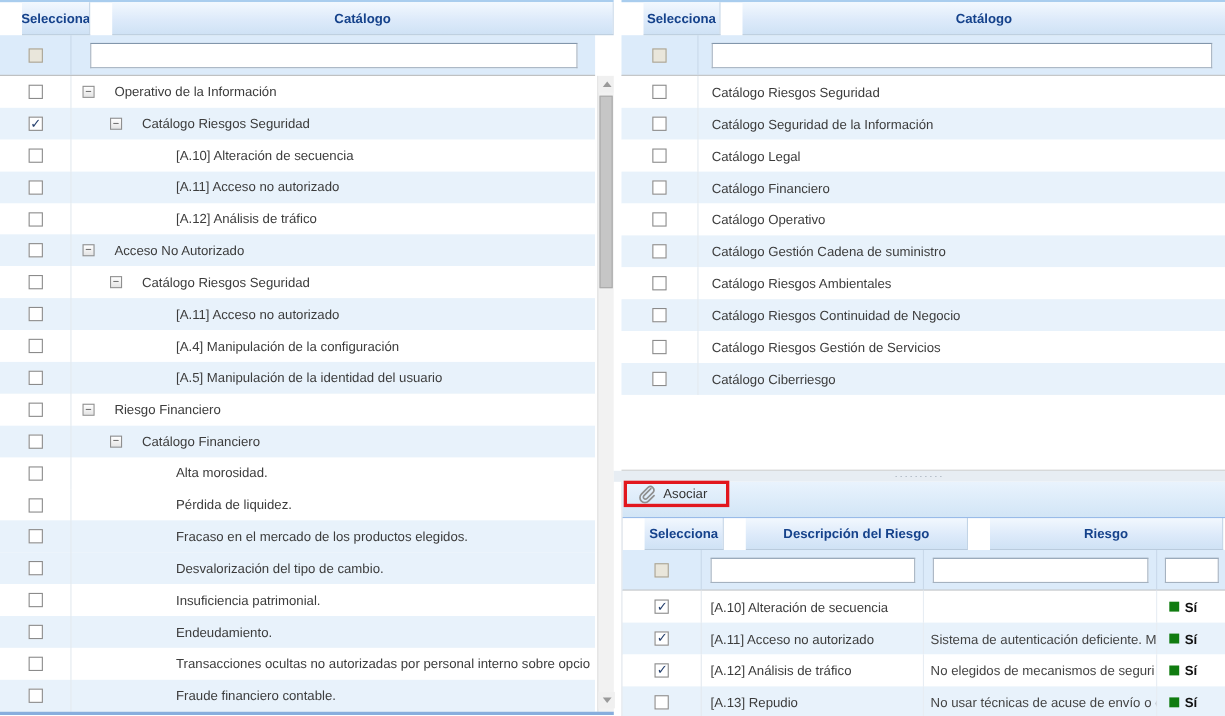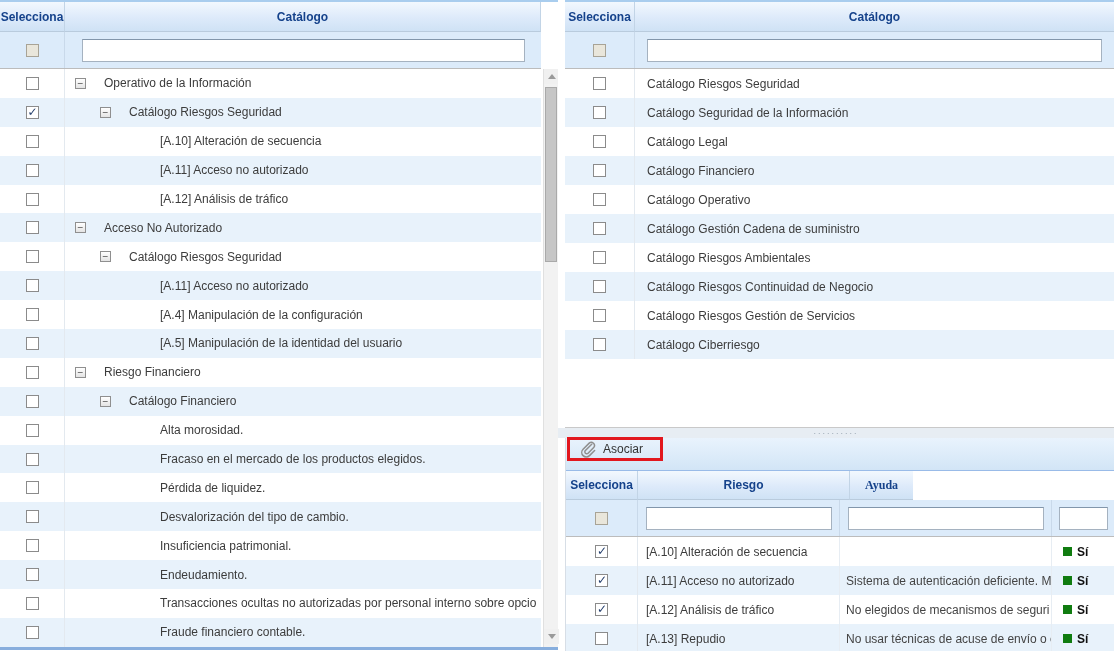--- a/index.html
+++ b/index.html
@@ -6,21 +6,21 @@
   *{box-sizing:border-box;}
   body{font-family:"Liberation Sans","DejaVu Sans",sans-serif;font-size:12px;color:#3c3c3c;}
   #screen{position:relative;width:1114px;height:651px;background:#fff;overflow:hidden;}
 
   
   .panel{position:absolute;top:0;background:#fff;border-top:2px solid #a9cdee;}
   .hdr-row{display:flex;height:30px;}
   .hdr-cell{display:flex;align-items:center;justify-content:center;
     font-weight:bold;color:#15428b;white-space:nowrap;overflow:hidden;
     background:linear-gradient(#f2f8fe 0%,#ddeafa 55%,#cfe2f5 100%);
-    border-right:1px solid #c2d4e6;border-bottom:1px solid #b9cbdd;}
+    border-right:1px solid #c2d4e6;border-bottom:1px solid #b9cbdd;margin-left:20px;}
   .filter-row{display:flex;align-items:center;height:37px;background:#dcebfa;
     border-bottom:1px solid #bcbcbc;}
   .fcell{display:flex;align-items:center;justify-content:center;height:100%;}
   .fcell.sep{border-right:1px solid #c9d9ea;}
   .filter-input{height:23px;border:1px solid #a5b2c0;border-top-color:#8296ab;background:#fff;
     font-family:inherit;font-size:12px;padding:0 4px;outline:none;}
   .grid-row{display:flex;align-items:center;height:29px;background:#fff;}
   .grid-row.alt{background:#e8f2fb;}
   .sel-cell{display:flex;align-items:center;justify-content:center;height:100%;border-right:1px solid #e3e9ef;flex:none;}
   .lbl-cell{display:flex;align-items:center;height:100%;overflow:hidden;white-space:nowrap;flex:1 1 auto;}
@@ -203,34 +203,34 @@
           </div>
         </div>
         <div class="grid-row">
           <div class="sel-cell" style="width:65px;">
             <div class="checkbox"></div>
           </div>
           <div class="lbl-cell indent3">
             <span class="lab">Alta morosidad.</span>
           </div>
         </div>
+        <div class="grid-row">
+          <div class="sel-cell" style="width:65px;">
+            <div class="checkbox"></div>
+          </div>
+          <div class="lbl-cell indent3">
+            <span class="lab">Pérdida de liquidez.</span>
+          </div>
+        </div>
         <div class="grid-row alt">
           <div class="sel-cell" style="width:65px;">
             <div class="checkbox"></div>
           </div>
           <div class="lbl-cell indent3">
             <span class="lab">Fracaso en el mercado de los productos elegidos.</span>
-          </div>
-        </div>
-        <div class="grid-row">
-          <div class="sel-cell" style="width:65px;">
-            <div class="checkbox"></div>
-          </div>
-          <div class="lbl-cell indent3">
-            <span class="lab">Pérdida de liquidez.</span>
           </div>
         </div>
         <div class="grid-row alt">
           <div class="sel-cell" style="width:65px;">
             <div class="checkbox"></div>
           </div>
           <div class="lbl-cell indent3">
             <span class="lab">Desvalorización del tipo de cambio.</span>
           </div>
         </div>
@@ -391,20 +391,21 @@
               <path d="M12.7 3.2 6.4 9.5a1.9 1.9 0 0 0 2.7 2.7l5.6-5.6a3.2 3.2 0 0 0-4.5-4.5L4.1 8.2a4.5 4.5 0 0 0 6.4 6.4l5.1-5.1" fill="none" stroke="#8f8f8f" stroke-width="1.5" stroke-linecap="round"></path>
             </svg>
           </span>
           <span>Asociar</span>
         </button>
       </div>
     </div>
 
     <div id="bgrid-hdr">
       <div class="hdr-cell bcol0">Selecciona</div>
+      <div class="hdr-cell bcol1">Descripción del Riesgo</div>
       <div class="hdr-cell bcol2">Riesgo</div>
       <div class="hdr-cell bcol3" style="border-right:none;font-family:Liberation Serif, serif;">Ayuda</div>
     </div>
 
     <div id="bgrid-filter" class="filter-row">
       <div class="fcell sep bcol0">
         <div class="checkbox header-cb"></div>
       </div>
       <div class="fcell sep bcol1">
         <input class="filter-input" style="width: 186px;" placeholder="">

